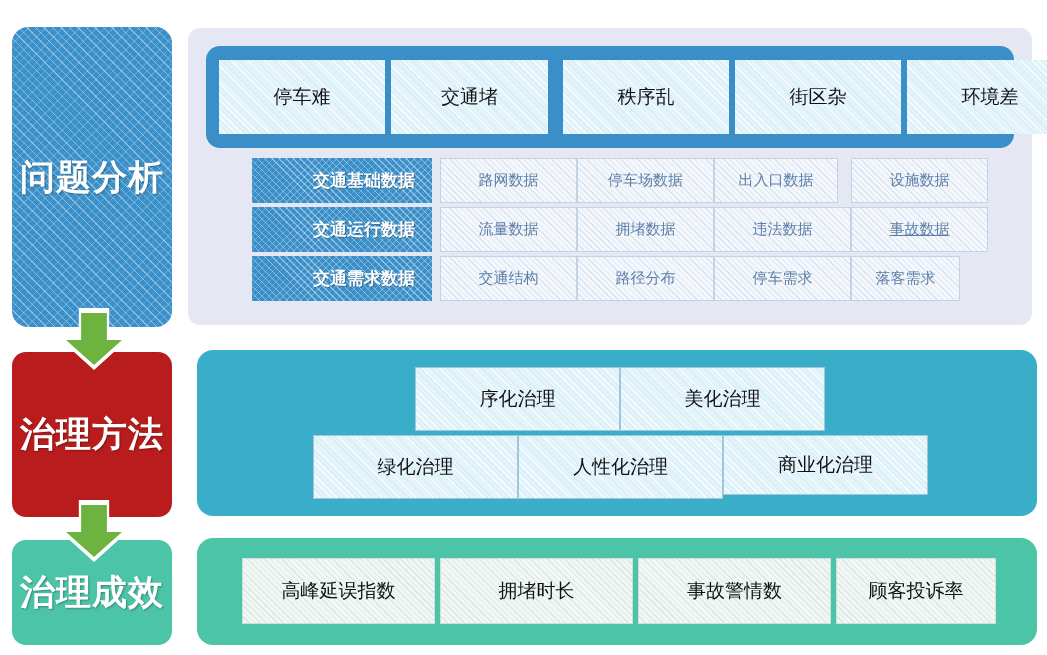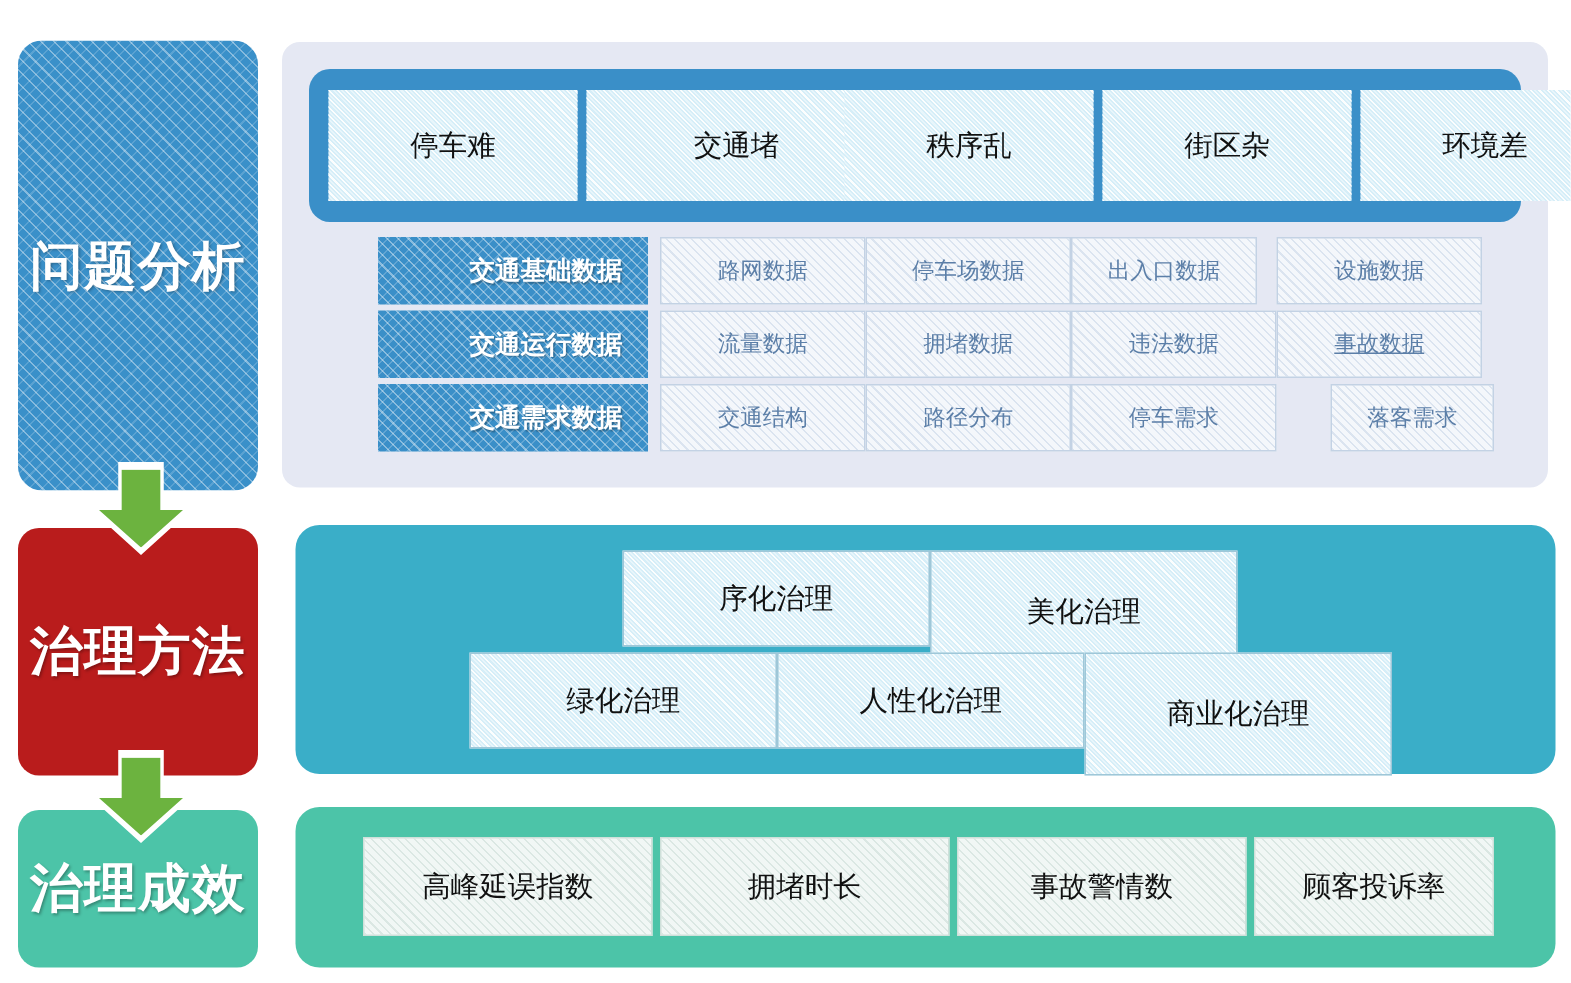--- a/index.html
+++ b/index.html
@@ -157,21 +157,21 @@
   <div class="arrow" id="arrow1"></div>
   <div class="arrow-halo" id="arrow2-halo"></div>
   <div class="arrow" id="arrow2"></div>
 
   <div id="panel-problem">
 
     <div id="problem-band">
       <div class="problem-cell hatch-lightblue" style="left:13px;width:166px;">
         <span>停车难</span>
       </div>
-      <div class="problem-cell hatch-lightblue" style="left:185px;width:200px;text-align:right;">
+      <div class="problem-cell hatch-lightblue" style="left:185px;width:157px;text-align:right;">
         <span>交通堵</span>
       </div>
       <div class="problem-cell hatch-lightblue" style="left:357px;width:166px;">
         <span>秩序乱</span>
       </div>
       <div class="problem-cell hatch-lightblue" style="left:529px;width:166px;">
         <span>街区杂</span>
       </div>
       <div class="problem-cell hatch-lightblue" style="left:701px;width:166px;">
         <span>环境差</span>
@@ -216,39 +216,39 @@
   </div>
   <div class="data-cell hatch-palegray" style="top:256px;left:440px;width:137px;">
     <span>交通结构</span>
   </div>
   <div class="data-cell hatch-palegray" style="top:256px;left:577px;width:137px;">
     <span>路径分布</span>
   </div>
   <div class="data-cell hatch-palegray" style="top:256px;left:714px;width:137px;">
     <span>停车需求</span>
   </div>
-  <div class="data-cell hatch-palegray" style="top:256px;left:851px;width:109px;margin-left:36px;">
+  <div class="data-cell hatch-palegray" style="top:256px;left:851px;width:109px;">
     <span>落客需求</span>
   </div>
 
   <div id="panel-method">
     <div class="method-box hatch-lightblue" style="left:218px;top:17px;width:205px;height:64px;">
       <span>序化治理</span>
     </div>
-    <div class="method-box hatch-lightblue" style="left:423px;top:17px;width:205px;height:81px;text-align:right;">
+    <div class="method-box hatch-lightblue" style="left:423px;top:17px;width:205px;height:64px;text-align:right;">
       <span>美化治理</span>
     </div>
 
     <div class="method-box hatch-lightblue" style="left:116px;top:85px;width:205px;height:64px;">
       <span>绿化治理</span>
     </div>
     <div class="method-box hatch-lightblue" style="left:321px;top:85px;width:205px;height:64px;">
       <span>人性化治理</span>
     </div>
-    <div class="method-box hatch-lightblue" style="left:526px;top:85px;width:205px;height:82px;">
+    <div class="method-box hatch-lightblue" style="left:526px;top:85px;width:205px;height:60px;">
       <span>商业化治理</span>
     </div>
   </div>
 
   <div id="panel-effect">
     <div class="effect-box hatch-mintbox" style="left:45px;width:193px;">
       <span>高峰延误指数</span>
     </div>
     <div class="effect-box hatch-mintbox" style="left:243px;width:193px;">
       <span>拥堵时长</span>

